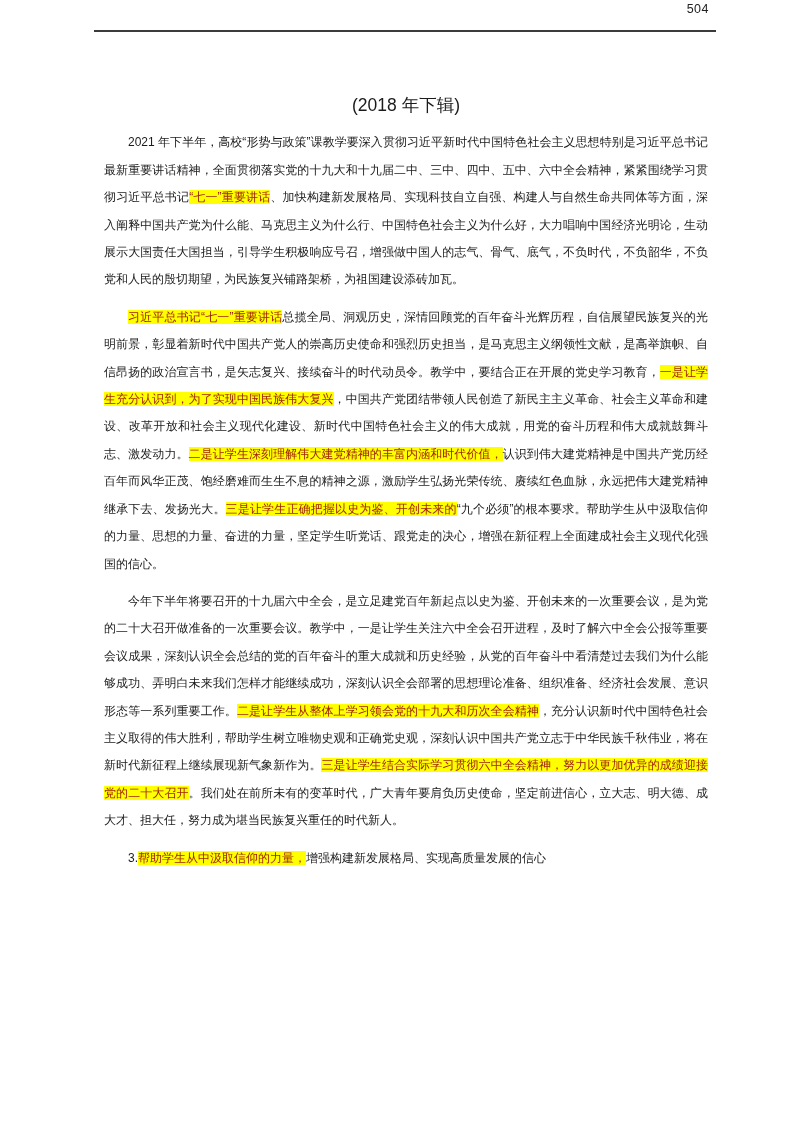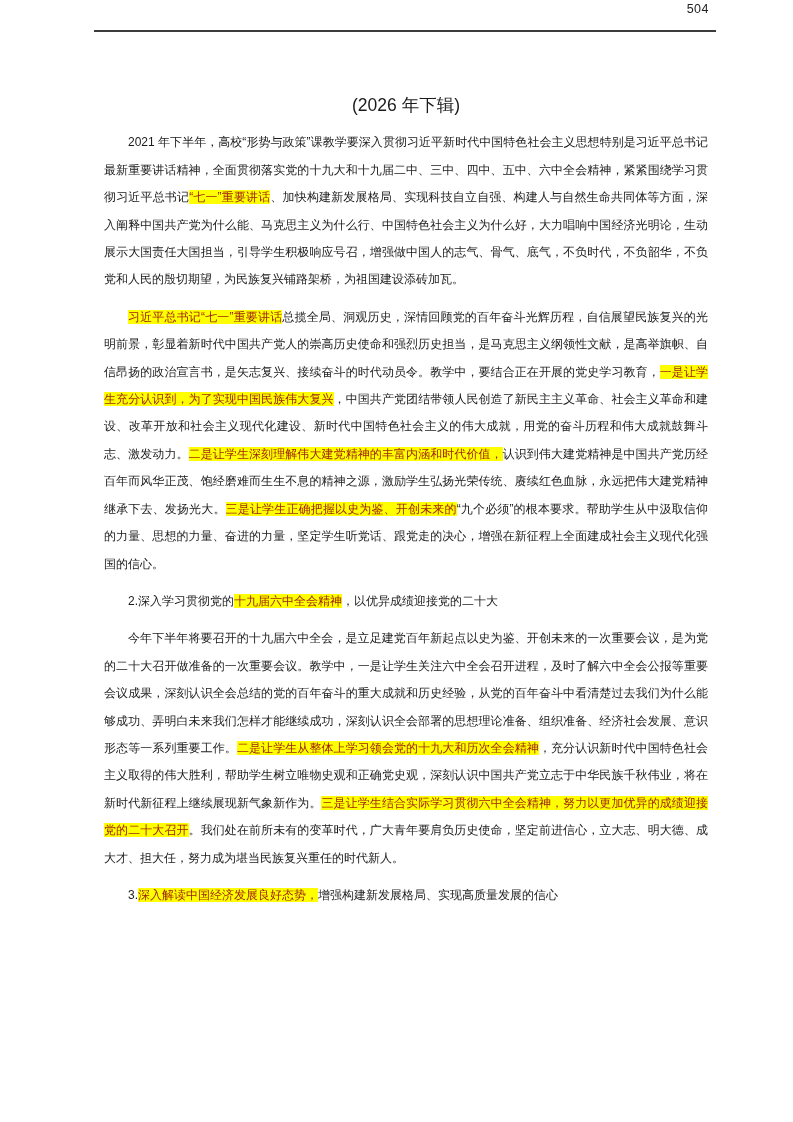--- a/index.html
+++ b/index.html
@@ -61,20 +61,19 @@
   }
   .para .txt { color: var(--text); }
 </style>
 </head>
 <body>
 
 <div class="page">
   <div class="page-number">504</div>
   <div class="header-rule"></div>
   <div class="content">
-    <p class="doc-title">(2026 年下辑)</p>
+    <p class="doc-title">(2018 年下辑)</p>
     <p class="para"><span class="txt">2021 年下半年，高校“形势与政策”课教学要深入贯彻习近平新时代中国特色社会主义思想特别是习近平总书记最新重要讲话精神，全面贯彻落实党的十九大和十九届二中、三中、四中、五中、六中全会精神，紧紧围绕学习贯彻习近平总书记</span><span class="hl">“七一”重要讲话</span><span class="txt">、加快构建新发展格局、实现科技自立自强、构建人与自然生命共同体等方面，深入阐释中国共产党为什么能、马克思主义为什么行、中国特色社会主义为什么好，大力唱响中国经济光明论，生动展示大国责任大国担当，引导学生积极响应号召，增强做中国人的志气、骨气、底气，不负时代，不负韶华，不负党和人民的殷切期望，为民族复兴铺路架桥，为祖国建设添砖加瓦。</span></p>
     <p class="para"><span class="hl">习近平总书记“七一”重要讲话</span><span class="txt">总揽全局、洞观历史，深情回顾党的百年奋斗光辉历程，自信展望民族复兴的光明前景，彰显着新时代中国共产党人的崇高历史使命和强烈历史担当，是马克思主义纲领性文献，是高举旗帜、自信昂扬的政治宣言书，是矢志复兴、接续奋斗的时代动员令。教学中，要结合正在开展的党史学习教育，</span><span class="hl">一是让学生充分认识到，为了实现中国民族伟大复兴</span><span class="txt">，中国共产党团结带领人民创造了新民主主义革命、社会主义革命和建设、改革开放和社会主义现代化建设、新时代中国特色社会主义的伟大成就，用党的奋斗历程和伟大成就鼓舞斗志、激发动力。</span><span class="hl">二是让学生深刻理解伟大建党精神的丰富内涵和时代价值，</span><span class="txt">认识到伟大建党精神是中国共产党历经百年而风华正茂、饱经磨难而生生不息的精神之源，激励学生弘扬光荣传统、赓续红色血脉，永远把伟大建党精神继承下去、发扬光大。</span><span class="hl">三是让学生正确把握以史为鉴、开创未来的</span><span class="txt">“九个必须”的根本要求。帮助学生从中汲取信仰的力量、思想的力量、奋进的力量，坚定学生听党话、跟党走的决心，增强在新征程上全面建成社会主义现代化强国的信心。</span></p>
-    <p class="para"><span class="txt">2.深入学习贯彻党的</span><span class="hl">十九届六中全会精神</span><span class="txt">，以优异成绩迎接党的二十大</span></p>
     <p class="para"><span class="txt">今年下半年将要召开的十九届六中全会，是立足建党百年新起点以史为鉴、开创未来的一次重要会议，是为党的二十大召开做准备的一次重要会议。教学中，一是让学生关注六中全会召开进程，及时了解六中全会公报等重要会议成果，深刻认识全会总结的党的百年奋斗的重大成就和历史经验，从党的百年奋斗中看清楚过去我们为什么能够成功、弄明白未来我们怎样才能继续成功，深刻认识全会部署的思想理论准备、组织准备、经济社会发展、意识形态等一系列重要工作。</span><span class="hl">二是让学生从整体上学习领会党的十九大和历次全会精神</span><span class="txt">，充分认识新时代中国特色社会主义取得的伟大胜利，帮助学生树立唯物史观和正确党史观，深刻认识中国共产党立志于中华民族千秋伟业，将在新时代新征程上继续展现新气象新作为。</span><span class="hl">三是让学生结合实际学习贯彻六中全会精神，努力以更加优异的成绩迎接党的二十大召开</span><span class="txt">。我们处在前所未有的变革时代，广大青年要肩负历史使命，坚定前进信心，立大志、明大德、成大才、担大任，努力成为堪当民族复兴重任的时代新人。</span></p>
-    <p class="para"><span class="txt">3.</span><span class="hl">深入解读中国经济发展良好态势，</span><span class="txt">增强构建新发展格局、实现高质量发展的信心</span></p>
+    <p class="para"><span class="txt">3.</span><span class="hl">帮助学生从中汲取信仰的力量，</span><span class="txt">增强构建新发展格局、实现高质量发展的信心</span></p>
   </div>
 </div>
 
 </body></html>

